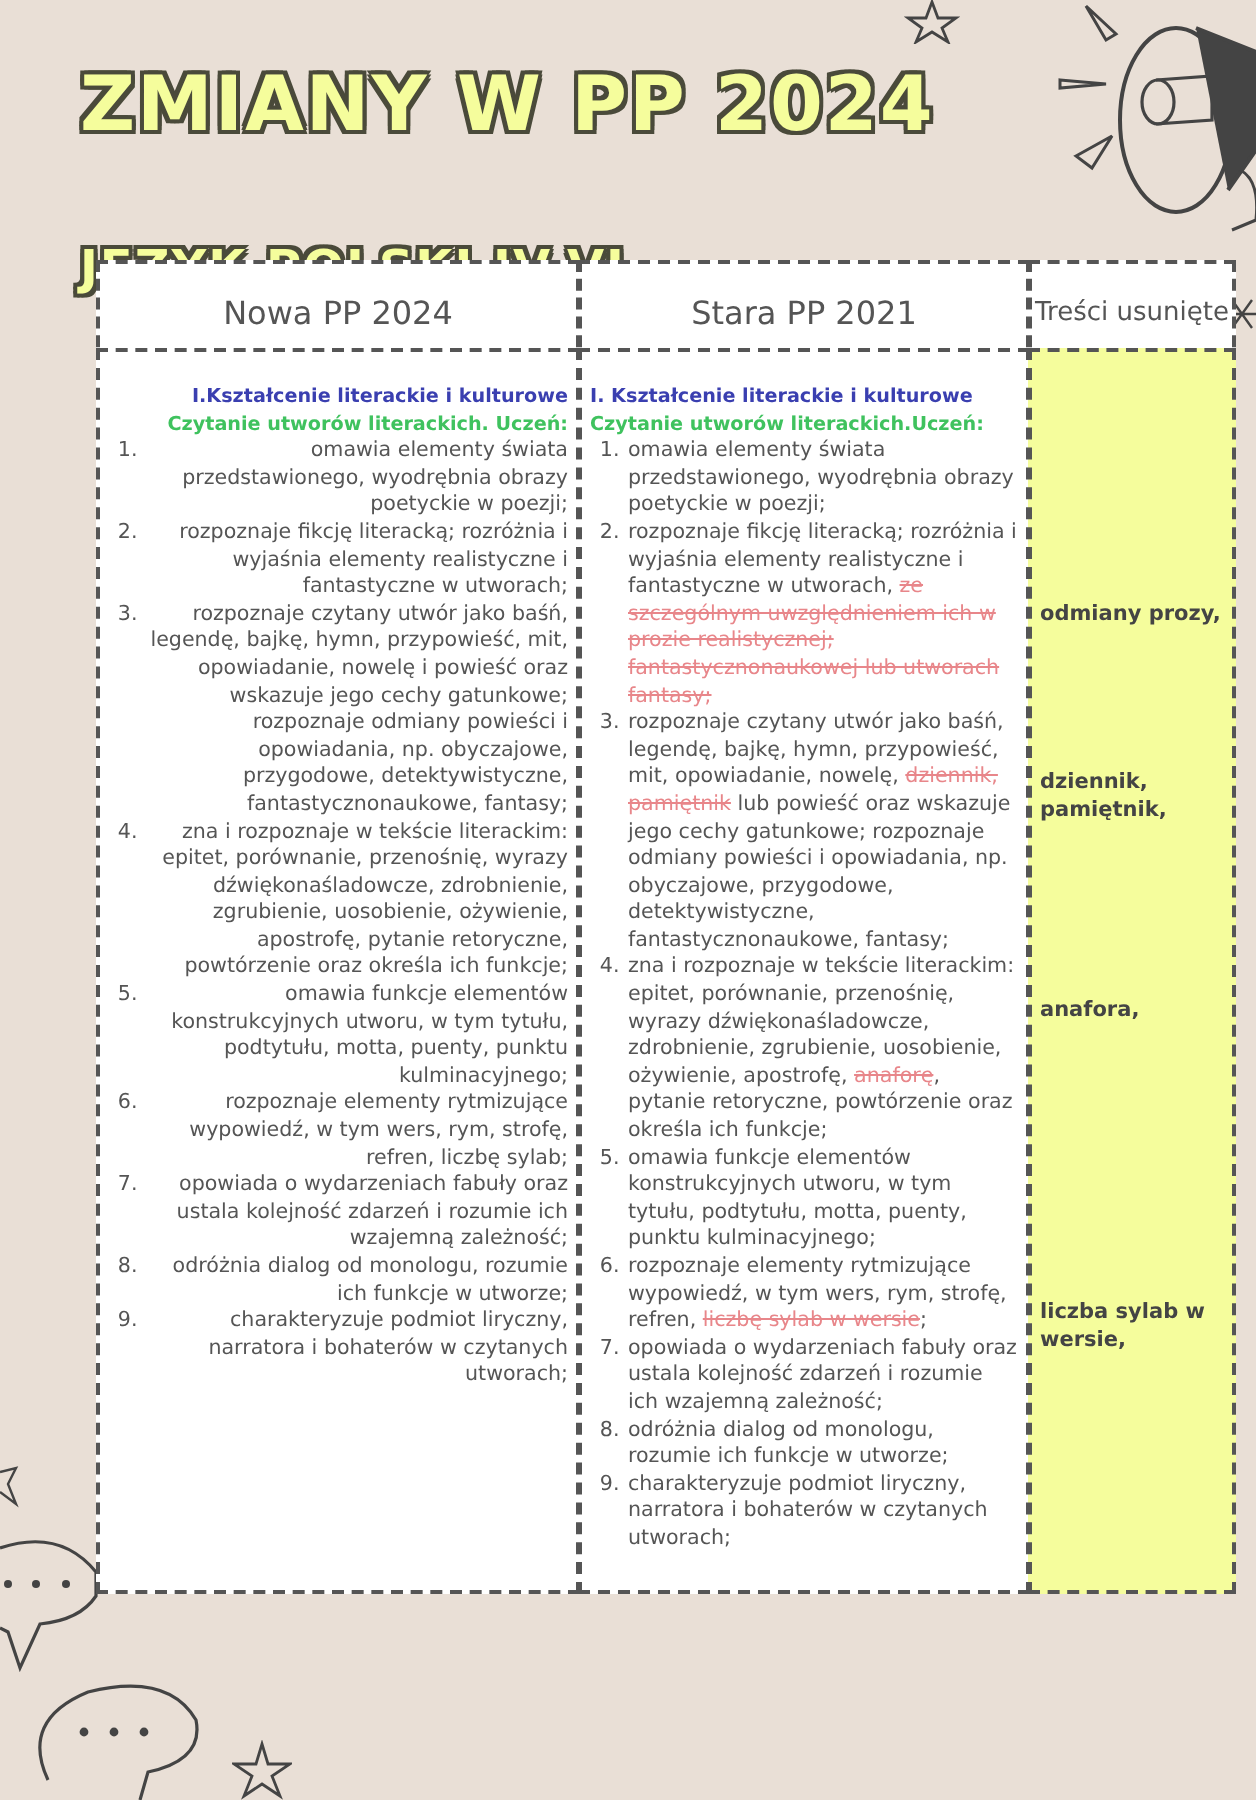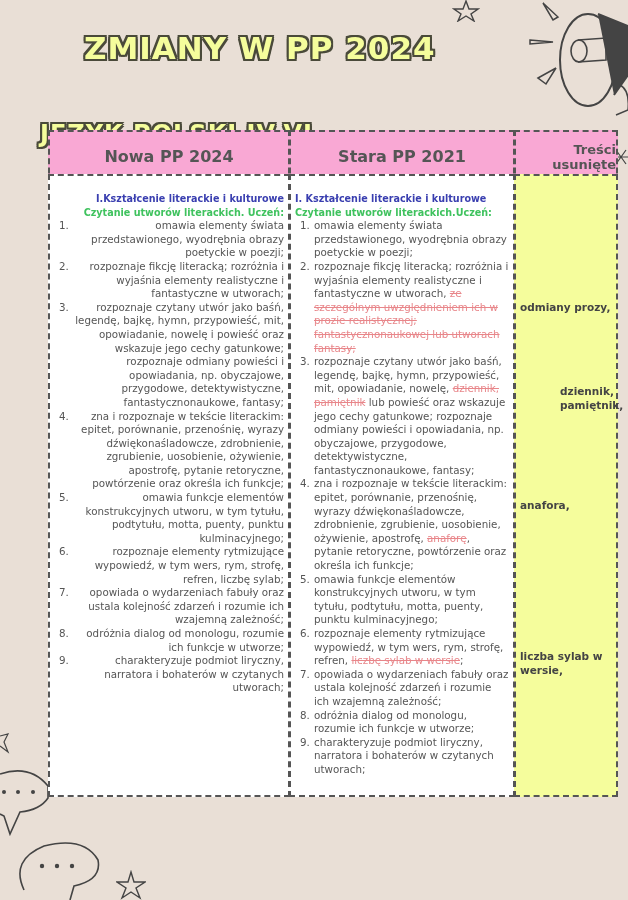--- a/index.html
+++ b/index.html
@@ -1,21 +1,21 @@
 <!DOCTYPE html>
 <html><head>
 <meta charset="utf-8">
 <style>
   html,body{margin:0;padding:0;}
   body{width:628px;height:900px;background:#e9dfd6;position:relative;overflow:hidden;font-family:"DejaVu Sans",sans-serif;color:#555;}
   .title{position:absolute;left:40px;font-family:"DejaVu Sans",sans-serif;font-weight:900;color:#f5fd9c;letter-spacing:1px;
     text-shadow:-2px -2px 0 #4a4a3a,2px -2px 0 #4a4a3a,-2px 2px 0 #4a4a3a,2px 2px 0 #4a4a3a,0 2px 0 #4a4a3a,0 -2px 0 #4a4a3a,2px 0 0 #4a4a3a,-2px 0 0 #4a4a3a;}
-  .t1{top:30px;font-size:31px;margin-left:44px;}
+  .t1{top:30px;font-size:38px;}
   .t2{top:83px;font-size:24px;margin-top:37px;}
-  .hdr{position:absolute;top:130px;height:53px;background:#f9a8d4;border:2px dashed #555;box-sizing:border-box;display:flex;align-items:center;justify-content:center;font-weight:bold;color:#555;text-align:center;}
+  .hdr{position:absolute;top:130px;height:53px;background:#ffffff;border:2px dashed #555;box-sizing:border-box;display:flex;align-items:center;justify-content:center;font-weight:normal;color:#555;text-align:center;}
   .h1{left:48px;width:242px;font-size:16px;}
   .h2{left:289px;width:226px;font-size:16px;}
   .h3{left:514px;width:104px;font-size:13px;line-height:15px;text-align:right;}
   .col{position:absolute;top:174px;height:623px;border:2px dashed #555;box-sizing:border-box;background:#fff;}
   .c1{left:48px;width:242px;text-align:right;}
   .c2{left:289px;width:226px;}
   .c3{left:514px;width:104px;background:#f5fd9c;padding-left:32px;}
   .content{padding:16px 4px 0 4px;font-size:10.3px;line-height:13.6px;}
   .sec{color:#3a3fb0;font-weight:bold;font-size:9.6px;}
   .sub{color:#3fc25e;font-weight:bold;font-size:9.6px;}
@@ -99,16 +99,16 @@
         <li>rozpoznaje elementy rytmizujące wypowiedź, w tym wers, rym, strofę, refren, <span class="del">liczbę sylab w wersie</span>;</li>
         <li>opowiada o wydarzeniach fabuły oraz ustala kolejność zdarzeń i rozumie ich wzajemną zależność;</li>
         <li>odróżnia dialog od monologu, rozumie ich funkcje w utworze;</li>
         <li>charakteryzuje podmiot liryczny, narratora i bohaterów w czytanych utworach;</li>
       </ol>
   </div>
 </div>
 
 <div class="col c3" id="removed-col">
     <div class="rm" style="top: 124px;">odmiany prozy,</div>
-    <div class="rm" style="top: 208px; margin-left: 40px;">dziennik, pamiętnik,</div>
+    <div class="rm" style="top: 208px;">dziennik, pamiętnik,</div>
     <div class="rm" style="top: 322px;">anafora,</div>
     <div class="rm" style="top: 455px; margin-top: 18px;">liczba sylab w wersie,</div>
   </div>
 
 </body></html>

